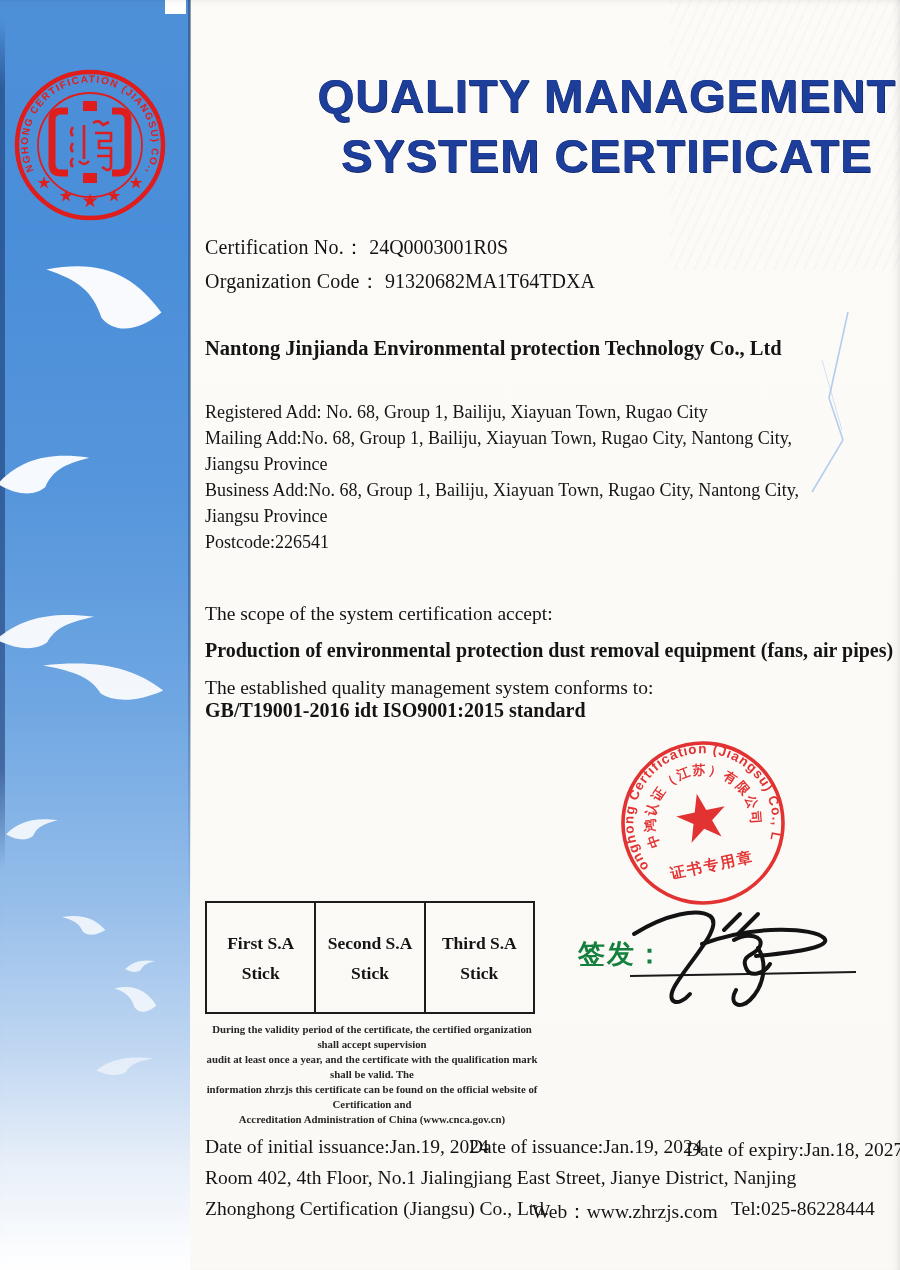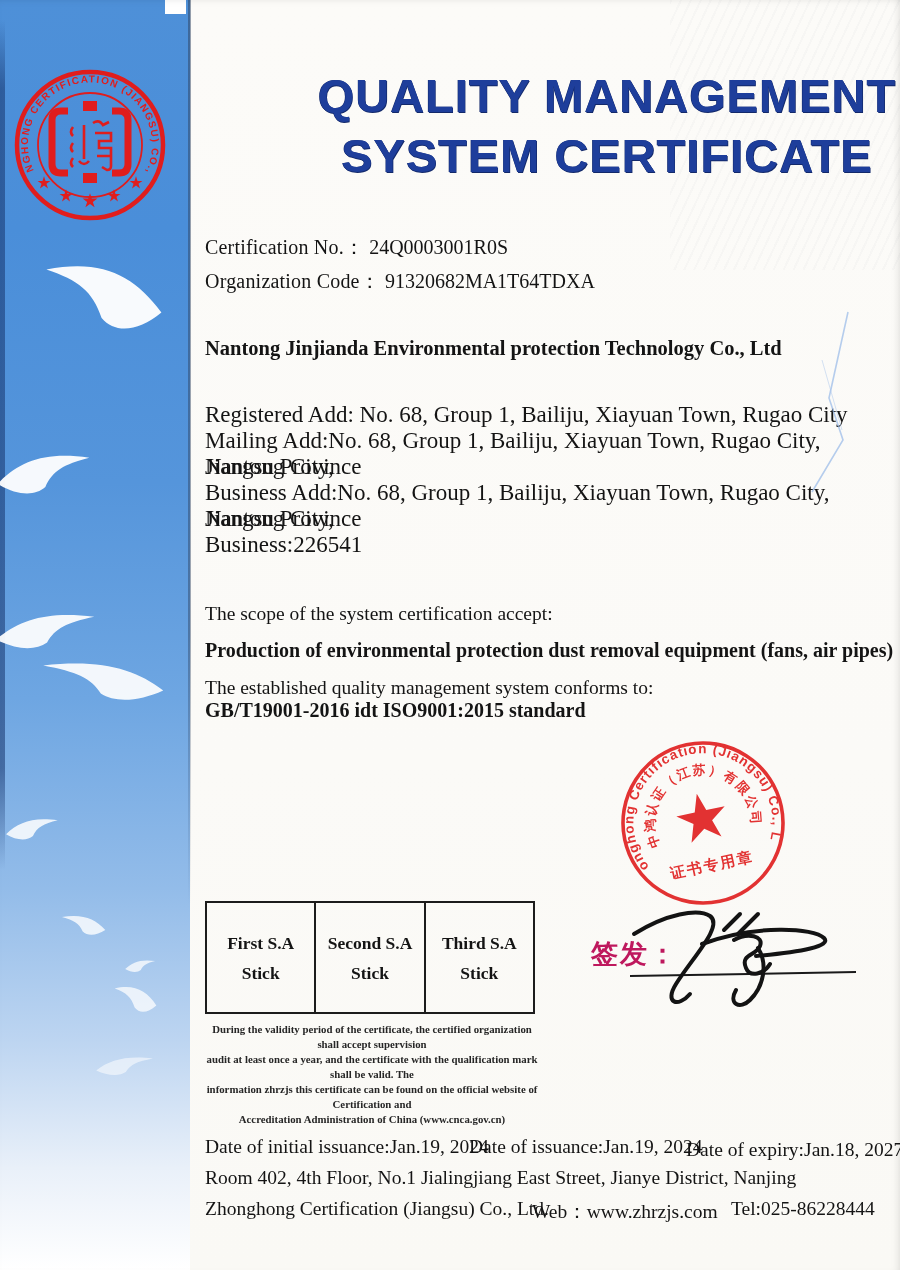--- a/index.html
+++ b/index.html
@@ -23,30 +23,30 @@
     box-shadow:inset -7px 0 10px -7px rgba(0,0,0,.14), inset 0 5px 8px -6px rgba(0,0,0,.10);}
   
   .title{left:190px;top:66px;width:834px;text-align:center;
     font-family:"Liberation Sans", sans-serif;font-weight:bold;
     font-size:47px;line-height:60px;letter-spacing:1px;color:#1e3e9b;
     text-shadow:0.6px 0.6px 0 #13296a,-0.4px -0.4px 0 #13296a;}
   
   .row{font-size:20px;white-space:nowrap;}
   .lbl{letter-spacing:.2px;}
   .b{font-weight:bold;}
-  .addr{font-size:23px;font-family:Liberation Serif, serif;}
+  .addr{font-size:18px;font-family:Liberation Serif, serif;}
   .scope{font-size:19.5px;}
   
   .audit{left:205px;top:901px;width:330px;height:113px;border:2.5px solid #1c1c1c;
     display:flex;background:transparent;box-sizing:border-box;}
   .audit .cell{flex:1;border-right:2px solid #1c1c1c;display:flex;flex-direction:column;
     align-items:center;justify-content:center;gap:6px;
     font-weight:bold;font-size:17.5px;line-height:24px;}
   .audit .cell:last-child{border-right:none;}
-  .sign-label{left:591px;top:936px;font-size:27px;font-weight:bold;color:#be185d;
+  .sign-label{left:578px;top:936px;font-size:27px;font-weight:bold;color:#15803d;
     font-family:"Liberation Sans", sans-serif;letter-spacing:2px;}
   .fineprint{left:203px;top:1022px;width:338px;font-size:10.8px;font-weight:bold;
     line-height:15px;color:#262626;text-align:center;}
   .footer{font-size:19.5px;white-space:nowrap;}
   svg text{font-family:"Liberation Sans", sans-serif;}
 </style>
 </head>
 <body>
 
 <svg width="0" height="0" style="position:absolute" aria-hidden="true">
@@ -138,21 +138,21 @@
   <span>91320682MA1T64TDXA</span>
 </div>
 
 <div class="abs row b" style="left:205px;top:337px;font-size:20.5px">Nantong Jinjianda Environmental protection Technology Co., Ltd</div>
 
 <div class="abs addr" style="left:205px;top:402px">Registered Add: No. 68, Group 1, Bailiju, Xiayuan Town, Rugao City</div>
 <div class="abs addr" style="left:205px;top:428px">Mailing Add:No. 68, Group 1, Bailiju, Xiayuan Town, Rugao City, Nantong City,</div>
 <div class="abs addr" style="left:205px;top:454px">Jiangsu Province</div>
 <div class="abs addr" style="left:205px;top:480px">Business Add:No. 68, Group 1, Bailiju, Xiayuan Town, Rugao City, Nantong City,</div>
 <div class="abs addr" style="left:205px;top:506px">Jiangsu Province</div>
-<div class="abs addr" style="left:205px;top:532px">Business:226541</div>
+<div class="abs addr" style="left:205px;top:532px">Postcode:226541</div>
 
 <div class="abs scope" style="left:205px;top:603px">The scope of the system certification accept:</div>
 <div class="abs scope b" style="left:205px;top:639px;font-size:20px">Production of environmental protection dust removal equipment (fans, air pipes)</div>
 <div class="abs scope" style="left:205px;top:677px">The established quality management system conforms to:</div>
 <div class="abs scope b" style="left:205px;top:699px;font-size:20px">GB/T19001-2016 idt ISO9001:2015 standard</div>
 
 <svg class="abs" style="left:0;top:0" width="900" height="1270" pointer-events="none">
   <polyline points="848,312 829,398 843,440 812,492" fill="none" stroke="#8fb4e6" stroke-width="1.6" opacity="0.65"></polyline>
   <polyline points="822,360 842,430" fill="none" stroke="#a9c6ec" stroke-width="1" opacity="0.5"></polyline>
 </svg>

